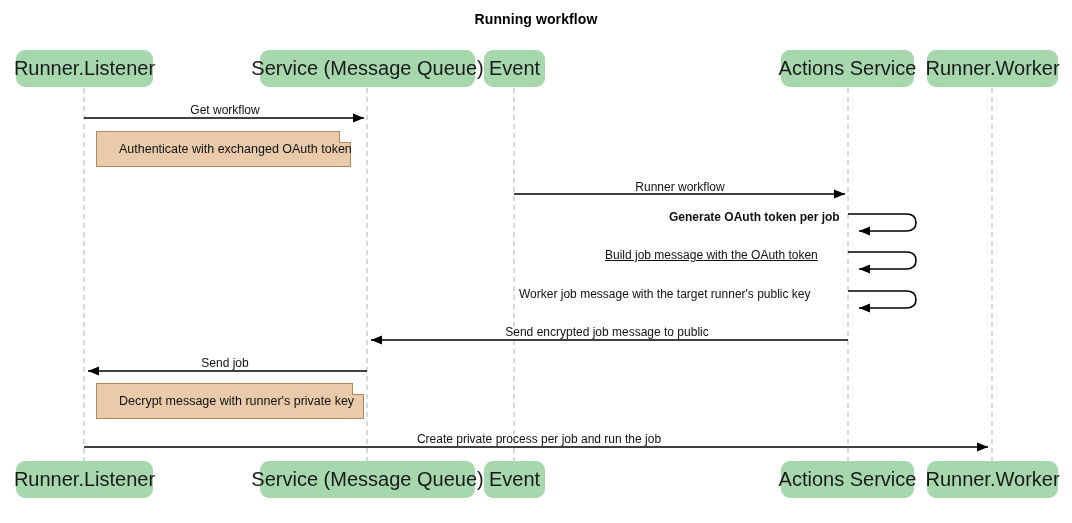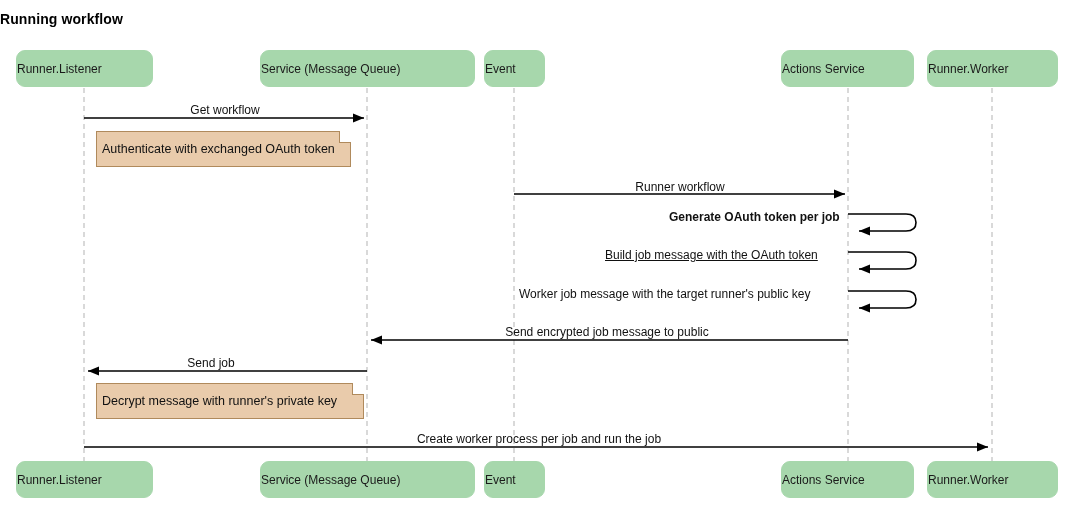--- a/index.html
+++ b/index.html
@@ -5,36 +5,36 @@
   html,body{margin:0;padding:0;}
   body{
     width:1072px;height:523px;background:#ffffff;
     font-family:"Liberation Sans","DejaVu Sans",sans-serif;
     overflow:hidden;position:relative;
   }
   #stage{position:absolute;left:0;top:0;width:1072px;height:523px;}
   #svg-layer{position:absolute;left:0;top:0;width:1072px;height:523px;}
 
   .title{
-    position:absolute;left:0;top:11px;width:1072px;text-align:left;
+    position:absolute;left:0;top:11px;width:1072px;text-align:center;
     font-size:14px;font-weight:bold;color:#000;letter-spacing:.1px;
   }
 
   .participant{
     position:absolute;box-sizing:border-box;
     background:#a7d7ac;border:1px solid #a7d7ac;border-radius:9px;
-    height:37px;display:flex;align-items:center;
-    font-size:12px;color:#1a1a1a;white-space:nowrap;
+    height:37px;display:flex;align-items:center;justify-content:center;
+    font-size:20px;color:#1a1a1a;white-space:nowrap;
   }
 
   .note{
     position:absolute;box-sizing:border-box;
     background:#e9cbab;border:1px solid #b08a5c;
     height:36px;display:flex;align-items:center;
-    padding-left:5px;font-size:12.5px;color:#111;white-space:nowrap;
+    padding-left:22px;font-size:12.5px;color:#111;white-space:nowrap;
   }
   .note .fold{
     position:absolute;right:-1px;top:-1px;width:11px;height:11px;
     background:#ffffff;border-left:1px solid #b08a5c;border-bottom:1px solid #b08a5c;
     transform:none;
   }
 
   .msg-label{
     position:absolute;font-size:12px;color:#111;white-space:nowrap;
     transform:translateX(-50%);
@@ -117,23 +117,23 @@
   <div class="msg-label" style="left:680px;top:180px;">Runner workflow</div>
 
   <div class="msg-label right-anchored" style="left:669px;top:210px;font-weight:bold;">Generate OAuth token per job</div>
 
   <div class="msg-label right-anchored" style="left:605px;top:248px;text-decoration:underline;">Build job message with the OAuth token</div>
 
   <div class="msg-label right-anchored" style="left:519px;top:287px;">Worker job message with the target runner's public key</div>
 
   <div class="msg-label" style="left:607px;top:325px;">Send encrypted job message to public</div>
 
-  <div class="msg-label" style="left:211px;top:356px;text-align:right;">Send job</div>
+  <div class="msg-label" style="left:225px;top:356px;text-align:right;">Send job</div>
 
-  <div class="msg-label" style="left:539px;top:432px;">Create worker process per job and run the job</div>
+  <div class="msg-label" style="left:539px;top:432px;">Create private process per job and run the job</div>
 
   <div class="note" style="left:96px;top:131px;width:255px;">
     <span>Authenticate with exchanged OAuth token</span>
     <span class="fold"></span>
   </div>
 
   <div class="note" style="left:96px;top:383px;width:268px;">
     <span>Decrypt message with runner's private key</span>
     <span class="fold"></span>
   </div>

